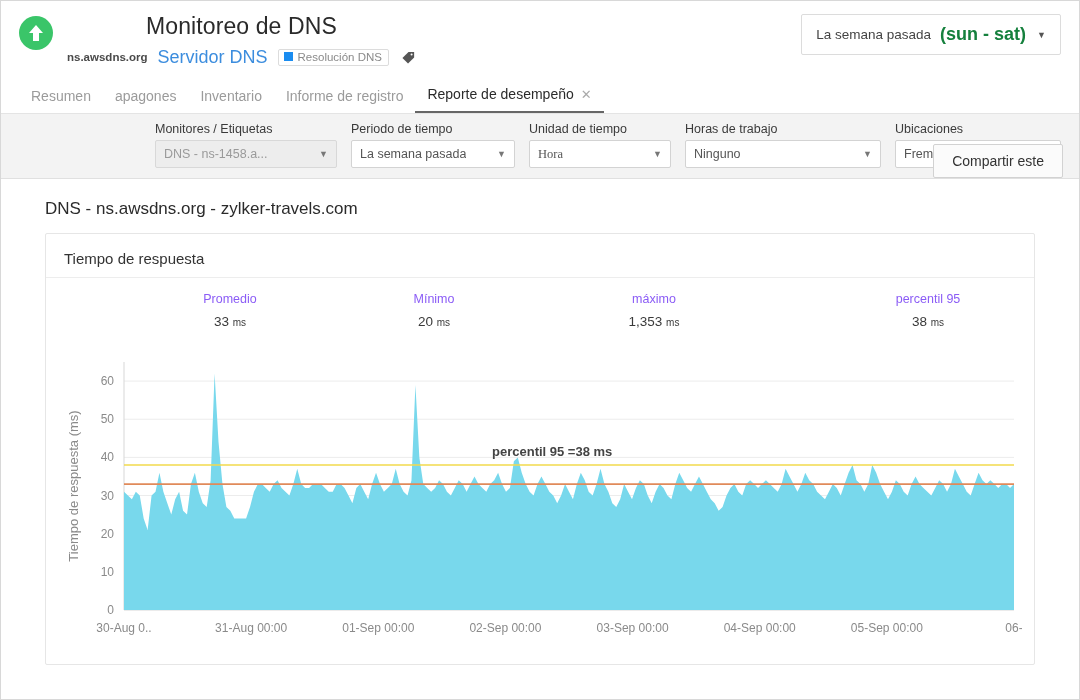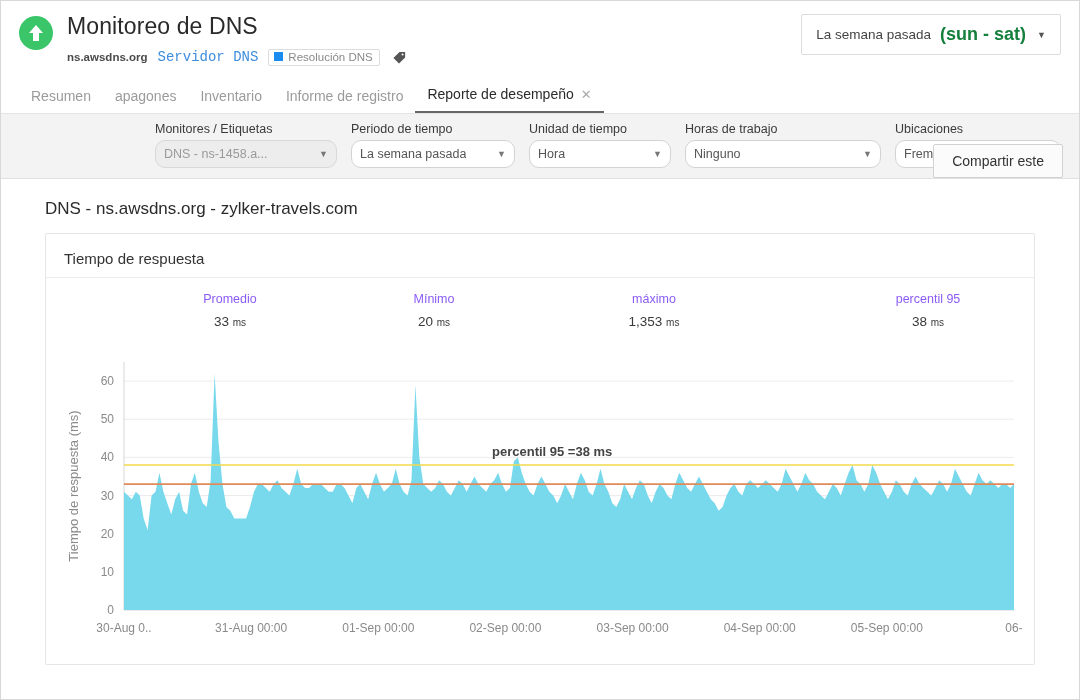--- a/index.html
+++ b/index.html
@@ -22,28 +22,28 @@
   .title-row { display:flex; align-items:flex-start; }
   .status-badge {
     width:34px; height:34px; border-radius:50%;
     background:#3ac569; flex:none; margin-top:3px;
     position:relative;
   }
   .status-badge svg { position:absolute; left:7px; top:6px; }
   .title-block { margin-left:14px; }
   .page-title {
     font-size:23px; color:#2a2a2a; font-weight:400;
-    line-height:26px; margin:0; letter-spacing:0.1px;
+    line-height:26px; margin:0; letter-spacing:0.1px;text-align:center;
   }
   .sub-row {
     display:flex; align-items:center; gap:10px;
     margin-top:9px; height:18px;
   }
   .host { font-size:11.5px; font-weight:bold; color:#4a4a4a; }
-  .link { font-size:14px; color:#3c8dde; cursor:pointer;font-family:Liberation Mono, monospace; }
+  .link { font-size:18px; color:#3c8dde; cursor:pointer; }
   .chip {
     display:inline-flex; align-items:center; gap:5px;
     border:1px solid #dcdcdc; border-radius:2px;
     padding:1px 6px 2px 5px; font-size:11.5px; color:#8a8a8a;
     background:#fff;
   }
   .chip .sq { width:9px; height:9px; background:#1a8cf0; display:inline-block; }
   .tag-icon { color:#555; display:inline-flex; margin-left:2px; }
 
   .daterange {
@@ -74,31 +74,31 @@
 
   
   .filterbar {
     background:#f3f3f3; border-bottom:1px solid #e0e0e0;
     padding:8px 18px 10px 18px; position:relative;
     display:flex; align-items:flex-end; gap:14px;justify-content:flex-end;
   }
   .field { display:flex; flex-direction:column; }
   .field-label { font-size:12.5px; color:#3a3a3a; margin-bottom:4px; }
   .select {
-    background:#fff; border:1px solid #d3d3d3; border-radius:10px;
+    background:#fff; border:1px solid #d3d3d3; border-radius:2px;
     height:26px; display:flex; align-items:center;
     padding:0 8px; font-size:12.5px; color:#555;
     justify-content:space-between; cursor:pointer;
   }
   .select.disabled { background:#ededed; color:#9a9a9a; border-color:#d8d8d8; }
   .select .val { white-space:nowrap; overflow:hidden; text-overflow:ellipsis; }
   .select .ar { font-size:9px; color:#777; margin-left:10px; }
   .w-monitors { width:164px; }
   .w-period   { width:146px; }
-  .w-unit     { width:124px; }
+  .w-unit     { width:124px;font-family:Liberation Serif, serif; }
   .w-hours    { width:178px; }
   .w-loc      { width:148px; }
   .share-btn {
     position:absolute; right:16px; top:30px;
     border:1px solid #d2d2d2; background:#fbfbfb;
     border-radius:2px; padding:8px 18px;
     font-size:14px; color:#333; cursor:pointer;
   }
 
   

